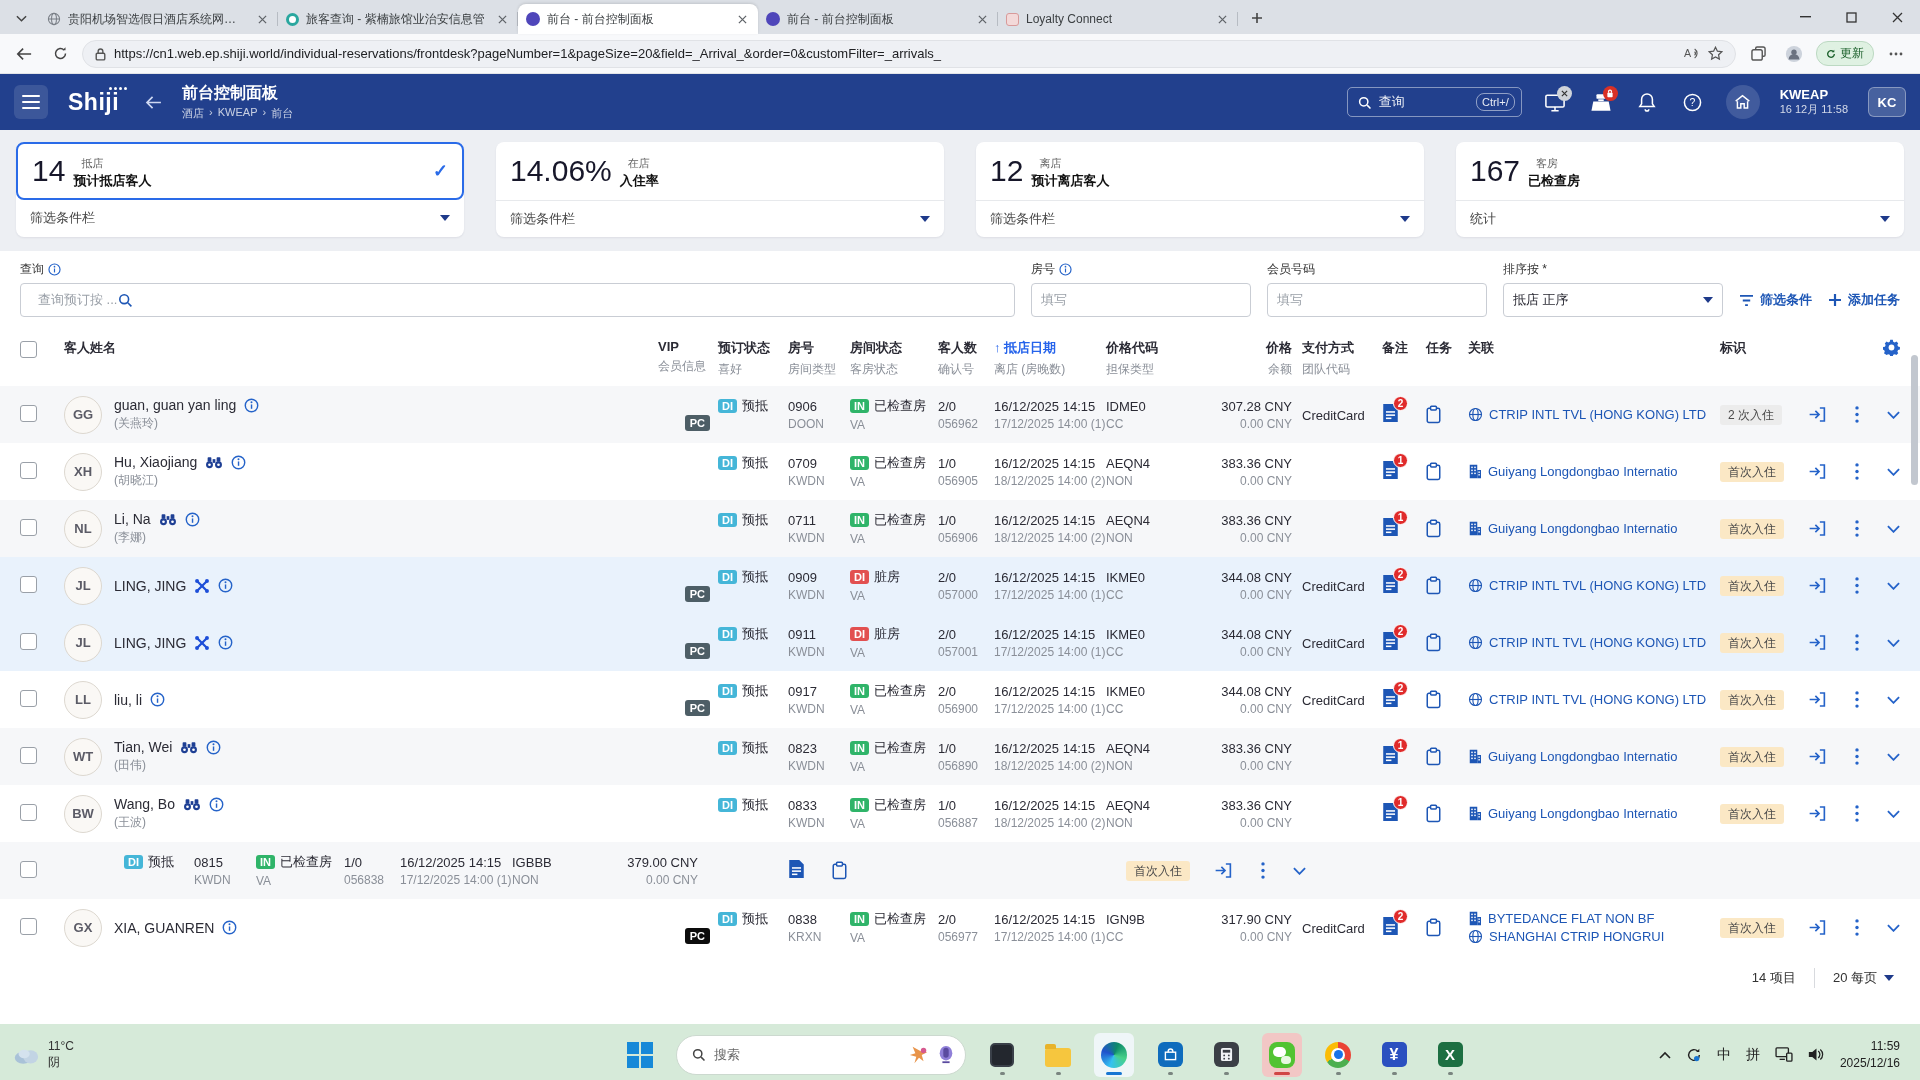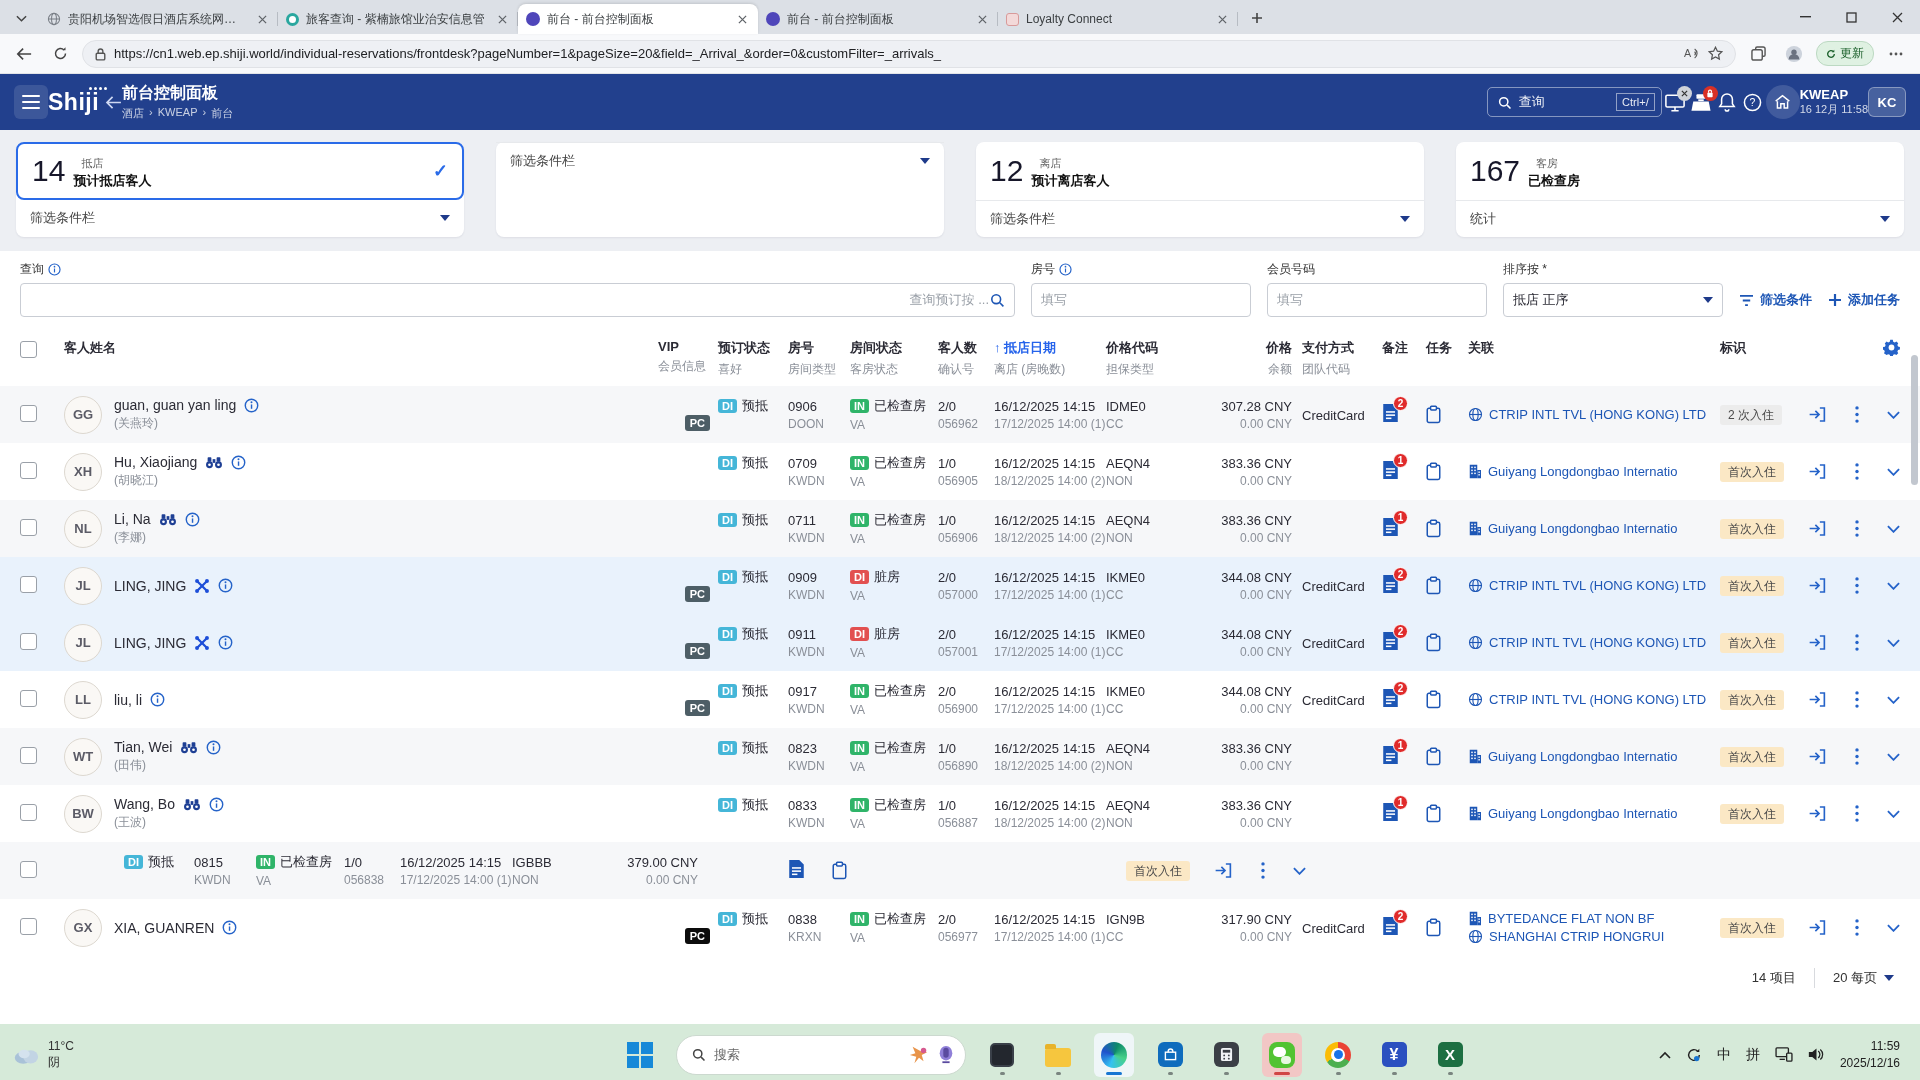--- a/index.html
+++ b/index.html
@@ -22,33 +22,33 @@
   .wctrl { position:absolute; right:0; top:0; height:34px; display:flex; }
   .wbtn { width:46px; height:34px; display:flex; align-items:center; justify-content:center; color:#333; }
 
   .urlbar { height:40px; background:#f8f9fb; display:flex; align-items:center; padding:0 10px; gap:8px; border-bottom:1px solid #e2e4e8; }
   .navic { width:28px; height:28px; display:flex; align-items:center; justify-content:center; border-radius:50%; color:#5f6368; }
   .urlfield { flex:1; height:28px; background:#eef0f4; border:1px solid #e0e2e6; border-radius:15px; display:flex; align-items:center; padding:0 12px; gap:8px; font-size:13px; color:#202124; }
   .urlfield .u { flex:1; white-space:nowrap; overflow:hidden; }
   .upd { font-size:12px; color:#1a5f2a; background:#dff1e2; border:1px solid #bcd9c2; border-radius:12px; padding:3px 9px; display:flex; align-items:center; gap:4px; }
 
   
-  .appheader { height:56px; background:#22408d; display:flex; align-items:center; padding:0 14px; gap:0; color:#fff; }
+  .appheader { height:56px; background:#22408d; display:flex; align-items:center; padding:0 14px; gap:20px; color:#fff; }
   .burger { width:34px; height:34px; border-radius:6px; background:rgba(255,255,255,.12); display:flex; flex-direction:column; justify-content:center; gap:4px; padding:0 8px; }
   .burger i { height:2px; background:#fff; border-radius:1px; }
   .slogo { font-size:23px; font-weight:bold; letter-spacing:.5px; position:relative; padding-right:6px; }
   .slogo .dots { position:absolute; top:-2px; right:-2px; display:flex; gap:2px; }
   .slogo .dots i { width:3px; height:3px; background:#fff; border-radius:50%; }
   .backarr { font-size:18px; color:#cfd8f2; }
   .htitle .t { font-size:16px; font-weight:bold; }
   .crumbs { font-size:11px; color:rgba(255,255,255,.75); display:flex; gap:5px; margin-top:2px; }
   .hspace { flex:1; }
   .hsearch { width:175px; height:30px; border:1px solid rgba(255,255,255,.45); border-radius:5px; display:flex; align-items:center; gap:7px; padding:0 6px 0 9px; }
   .hsearch .ph { flex:1; font-size:13px; color:rgba(255,255,255,.9); }
-  .kbd { font-size:11px; border:1px solid rgba(255,255,255,.5); border-radius:0; padding:2px 5px; color:rgba(255,255,255,.9); }
+  .kbd { font-size:11px; border:1px solid rgba(255,255,255,.5); border-radius:8px; padding:2px 5px; color:rgba(255,255,255,.9); }
   .hic { position:relative; width:26px; display:flex; justify-content:center; }
   .hbadge { position:absolute; top:-7px; right:-4px; width:15px; height:15px; border-radius:50%; display:flex; align-items:center; justify-content:center; }
   .hbadge.gray { background:#cfd3da; color:#333; font-size:9px; }
   .hbadge.red { background:#d93025; }
   .homec { width:34px; height:34px; border-radius:50%; background:rgba(255,255,255,.14); display:flex; align-items:center; justify-content:center; }
   .prop { line-height:1.25; }
   .prop .p1 { font-size:13px; font-weight:bold; }
   .prop .p2 { font-size:11px; color:rgba(255,255,255,.8); }
   .userbox { width:38px; height:30px; border-radius:6px; background:#47619f; border:1px solid rgba(255,255,255,.35); display:flex; align-items:center; justify-content:center; font-size:13px; font-weight:bold; }
 
@@ -67,21 +67,21 @@
   .cardfoot { border-top:1px solid #e7e9ec; padding:9px 14px; display:flex; justify-content:space-between; align-items:center; font-size:13px; color:#444; }
   .card.selected .cardfoot { border-top:none; }
   .darr { width:0; height:0; border-left:5px solid transparent; border-right:5px solid transparent; border-top:6px solid #1e3a8a; }
 
   
   .panel { background:#fff; margin-top:14px; height:824px; position:relative; }
   .filterbar { display:flex; align-items:flex-end; gap:16px; padding:10px 20px 12px; }
   .ff { display:flex; flex-direction:column; gap:5px; }
   .flab { font-size:12px; color:#333; display:flex; align-items:center; gap:4px; }
   .finput { height:34px; border:1px solid #c9cdd4; border-radius:4px; display:flex; align-items:center; padding:0 9px; font-size:13px; color:#9aa0a8; background:#fff; }
-  .f-query { flex:1; } .f-query .finput { justify-content:flex-end;padding-left:17px; }
+  .f-query { flex:1; } .f-query .finput { justify-content:flex-start;padding-left:17px; }
   .f-sm { width:220px; }
   .fsel { color:#2b2b35; justify-content:space-between; }
   .fbtn { display:flex; align-items:center; gap:6px; color:#1d56b5; font-size:13px; font-weight:bold; height:34px; white-space:nowrap; }
 
   .thead { display:flex; align-items:flex-start; padding:10px 20px 8px; }
   .thead .h1 { font-size:13px; font-weight:bold; color:#2b2b35; white-space:nowrap; }
   .thead .h2 { font-size:12px; color:#8a8f98; margin-top:4px; white-space:nowrap; }
   .thead .sorted .h1 { color:#2563eb; }
   .col { flex:0 0 auto; }
   .c-check { width:44px; padding-top:2px; }
@@ -406,20 +406,28 @@
             <div class="lbl">预计抵店客人</div>
           </span>
         <span class="check">✓</span>
       </div>
       <div class="cardfoot">
           <span>筛选条件栏</span>
           <span class="darr"></span>
         </div>
     </div>
     <div class="card">
+      <div class="cardtop">
+        <span class="big">14.06%</span>
+        <span class="ct">
+            <div class="tag">在店</div>
+            <div class="lbl">入住率</div>
+          </span>
+
+      </div>
       <div class="cardfoot">
           <span>筛选条件栏</span>
           <span class="darr"></span>
         </div>
     </div>
     <div class="card">
       <div class="cardtop">
         <span class="big">12</span>
         <span class="ct">
             <div class="tag">离店</div>

